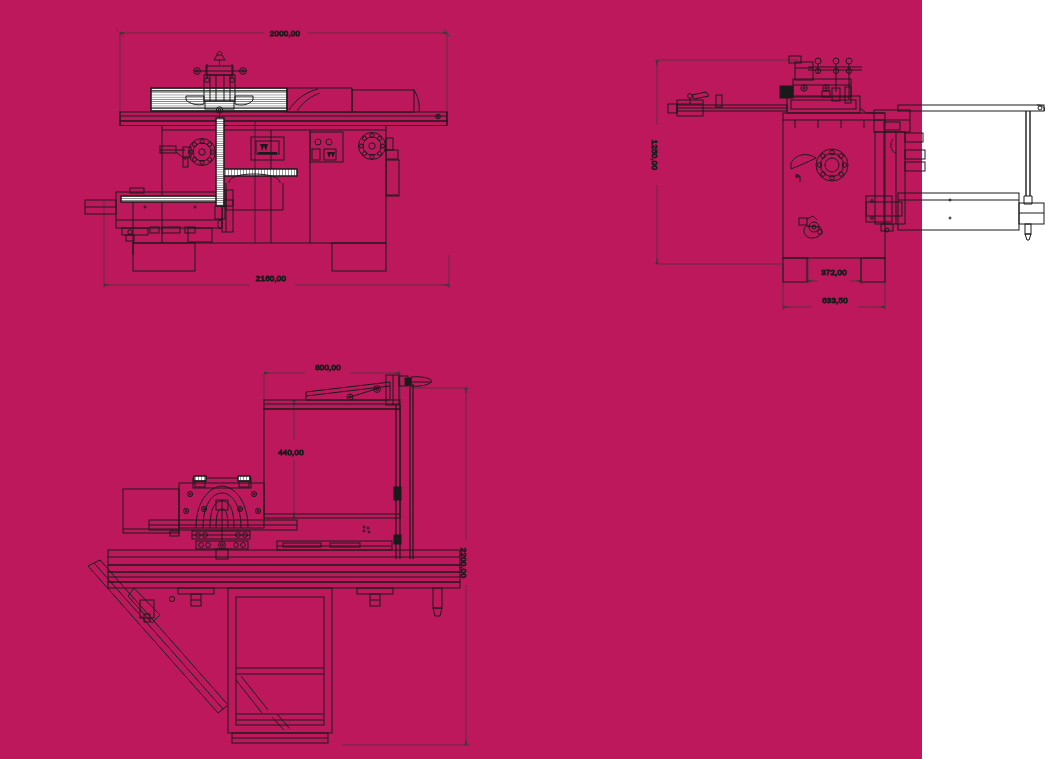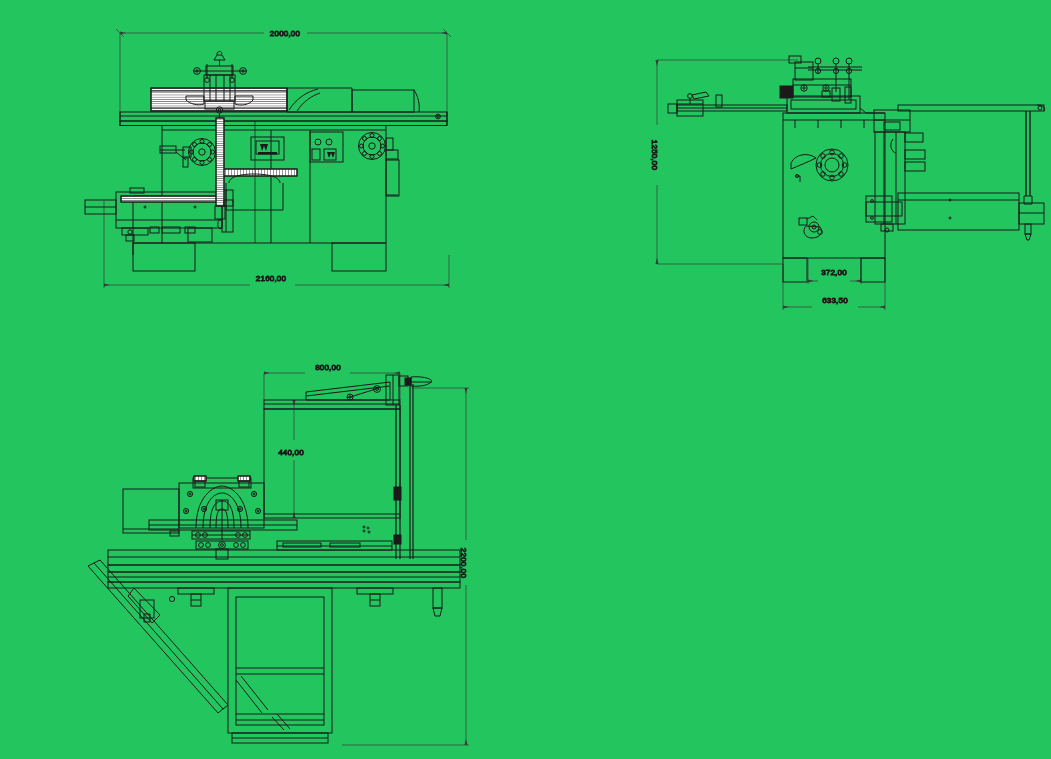--- a/index.html
+++ b/index.html
@@ -1,18 +1,18 @@
 <!DOCTYPE html>
 <html><head>
 <meta charset="utf-8">
 <style>
   html,body{margin:0;padding:0;background:#ffffff;}
   body{width:1051px;height:759px;position:relative;overflow:hidden;
        font-family:"Liberation Sans", sans-serif;}
-  #sheet{position:absolute;left:0;top:0;width:1051px;height:759px;background:#22c55e;}
+  #sheet{position:absolute;left:0;top:0;width:922px;height:759px;background:#be185d;}
   svg{position:absolute;left:0;top:0;}
   .dimtext{font-family:"Liberation Sans", sans-serif;font-size:8px;fill:#3a3a3a;
            letter-spacing:.2px;}
   .dimtext.vert{writing-mode:vertical-rl;}
 </style>
 </head>
 <body>
 
 <div id="sheet">
 

